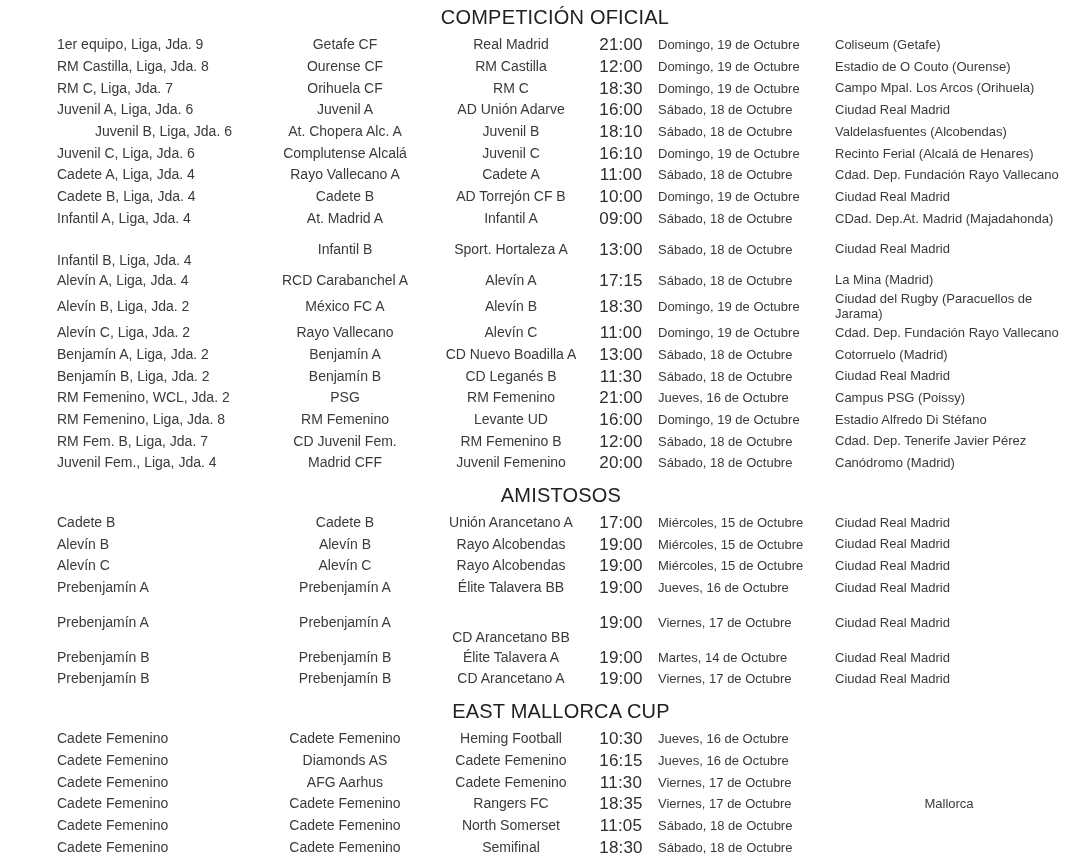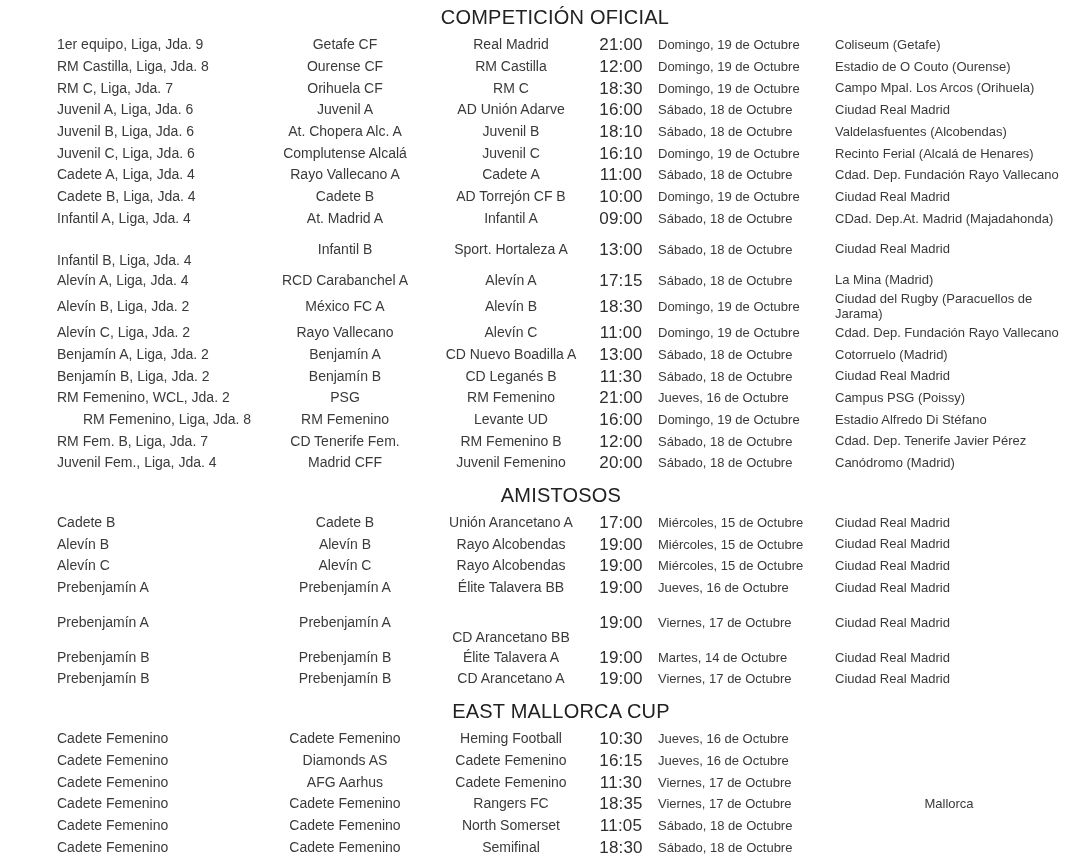--- a/index.html
+++ b/index.html
@@ -109,21 +109,21 @@
         <div class="cell c-away" style="grid-area: 3 / 3;">RM C</div>
         <div class="cell c-time" style="grid-area: 3 / 4;">18:30</div>
         <div class="cell c-date" style="grid-area: 3 / 5;">Domingo, 19 de Octubre</div>
         <div class="cell c-venue" style="grid-area: 3 / 6;">Campo Mpal. Los Arcos (Orihuela)</div>
         <div class="cell c-comp" style="grid-area: 4 / 1;">Juvenil A, Liga, Jda. 6</div>
         <div class="cell c-home" style="grid-area: 4 / 2;">Juvenil A</div>
         <div class="cell c-away" style="grid-area: 4 / 3;">AD Unión Adarve</div>
         <div class="cell c-time" style="grid-area: 4 / 4;">16:00</div>
         <div class="cell c-date" style="grid-area: 4 / 5;">Sábado, 18 de Octubre</div>
         <div class="cell c-venue" style="grid-area: 4 / 6;">Ciudad Real Madrid</div>
-        <div class="cell c-comp" style="grid-area: 5 / 1;">Juvenil B, Liga, Jda. 6</div>
+        <div class="cell c-comp" style="grid-area: 5 / 1; margin-left: 38px;">Juvenil B, Liga, Jda. 6</div>
         <div class="cell c-home" style="grid-area: 5 / 2;">At. Chopera Alc. A</div>
         <div class="cell c-away" style="grid-area: 5 / 3;">Juvenil B</div>
         <div class="cell c-time" style="grid-area: 5 / 4;">18:10</div>
         <div class="cell c-date" style="grid-area: 5 / 5;">Sábado, 18 de Octubre</div>
         <div class="cell c-venue" style="grid-area: 5 / 6;">Valdelasfuentes (Alcobendas)</div>
         <div class="cell c-comp" style="grid-area: 6 / 1;">Juvenil C, Liga, Jda. 6</div>
         <div class="cell c-home" style="grid-area: 6 / 2;">Complutense Alcalá</div>
         <div class="cell c-away" style="grid-area: 6 / 3;">Juvenil C</div>
         <div class="cell c-time" style="grid-area: 6 / 4;">16:10</div>
         <div class="cell c-date" style="grid-area: 6 / 5;">Domingo, 19 de Octubre</div>
@@ -181,28 +181,28 @@
         <div class="cell c-away" style="grid-area: 15 / 3;">CD Leganés B</div>
         <div class="cell c-time" style="grid-area: 15 / 4;">11:30</div>
         <div class="cell c-date" style="grid-area: 15 / 5;">Sábado, 18 de Octubre</div>
         <div class="cell c-venue" style="grid-area: 15 / 6;">Ciudad Real Madrid</div>
         <div class="cell c-comp" style="grid-area: 16 / 1;">RM Femenino, WCL, Jda. 2</div>
         <div class="cell c-home" style="grid-area: 16 / 2;">PSG</div>
         <div class="cell c-away" style="grid-area: 16 / 3;">RM Femenino</div>
         <div class="cell c-time" style="grid-area: 16 / 4;">21:00</div>
         <div class="cell c-date" style="grid-area: 16 / 5;">Jueves, 16 de Octubre</div>
         <div class="cell c-venue" style="grid-area: 16 / 6;">Campus PSG (Poissy)</div>
-        <div class="cell c-comp" style="grid-area: 17 / 1; margin-left: 26px;">RM Femenino, Liga, Jda. 8</div>
+        <div class="cell c-comp" style="grid-area: 17 / 1;">RM Femenino, Liga, Jda. 8</div>
         <div class="cell c-home" style="grid-area: 17 / 2;">RM Femenino</div>
         <div class="cell c-away" style="grid-area: 17 / 3;">Levante UD</div>
         <div class="cell c-time" style="grid-area: 17 / 4;">16:00</div>
         <div class="cell c-date" style="grid-area: 17 / 5;">Domingo, 19 de Octubre</div>
         <div class="cell c-venue" style="grid-area: 17 / 6;">Estadio Alfredo Di Stéfano</div>
         <div class="cell c-comp" style="grid-area: 18 / 1;">RM Fem. B, Liga, Jda. 7</div>
-        <div class="cell c-home" style="grid-area: 18 / 2;">CD Tenerife Fem.</div>
+        <div class="cell c-home" style="grid-area: 18 / 2;">CD Juvenil Fem.</div>
         <div class="cell c-away" style="grid-area: 18 / 3;">RM Femenino B</div>
         <div class="cell c-time" style="grid-area: 18 / 4;">12:00</div>
         <div class="cell c-date" style="grid-area: 18 / 5;">Sábado, 18 de Octubre</div>
         <div class="cell c-venue" style="grid-area: 18 / 6;">Cdad. Dep. Tenerife Javier Pérez</div>
         <div class="cell c-comp" style="grid-area: 19 / 1;">Juvenil Fem., Liga, Jda. 4</div>
         <div class="cell c-home" style="grid-area: 19 / 2;">Madrid CFF</div>
         <div class="cell c-away" style="grid-area: 19 / 3;">Juvenil Femenino</div>
         <div class="cell c-time" style="grid-area: 19 / 4;">20:00</div>
         <div class="cell c-date" style="grid-area: 19 / 5;">Sábado, 18 de Octubre</div>
         <div class="cell c-venue" style="grid-area: 19 / 6;">Canódromo (Madrid)</div>

